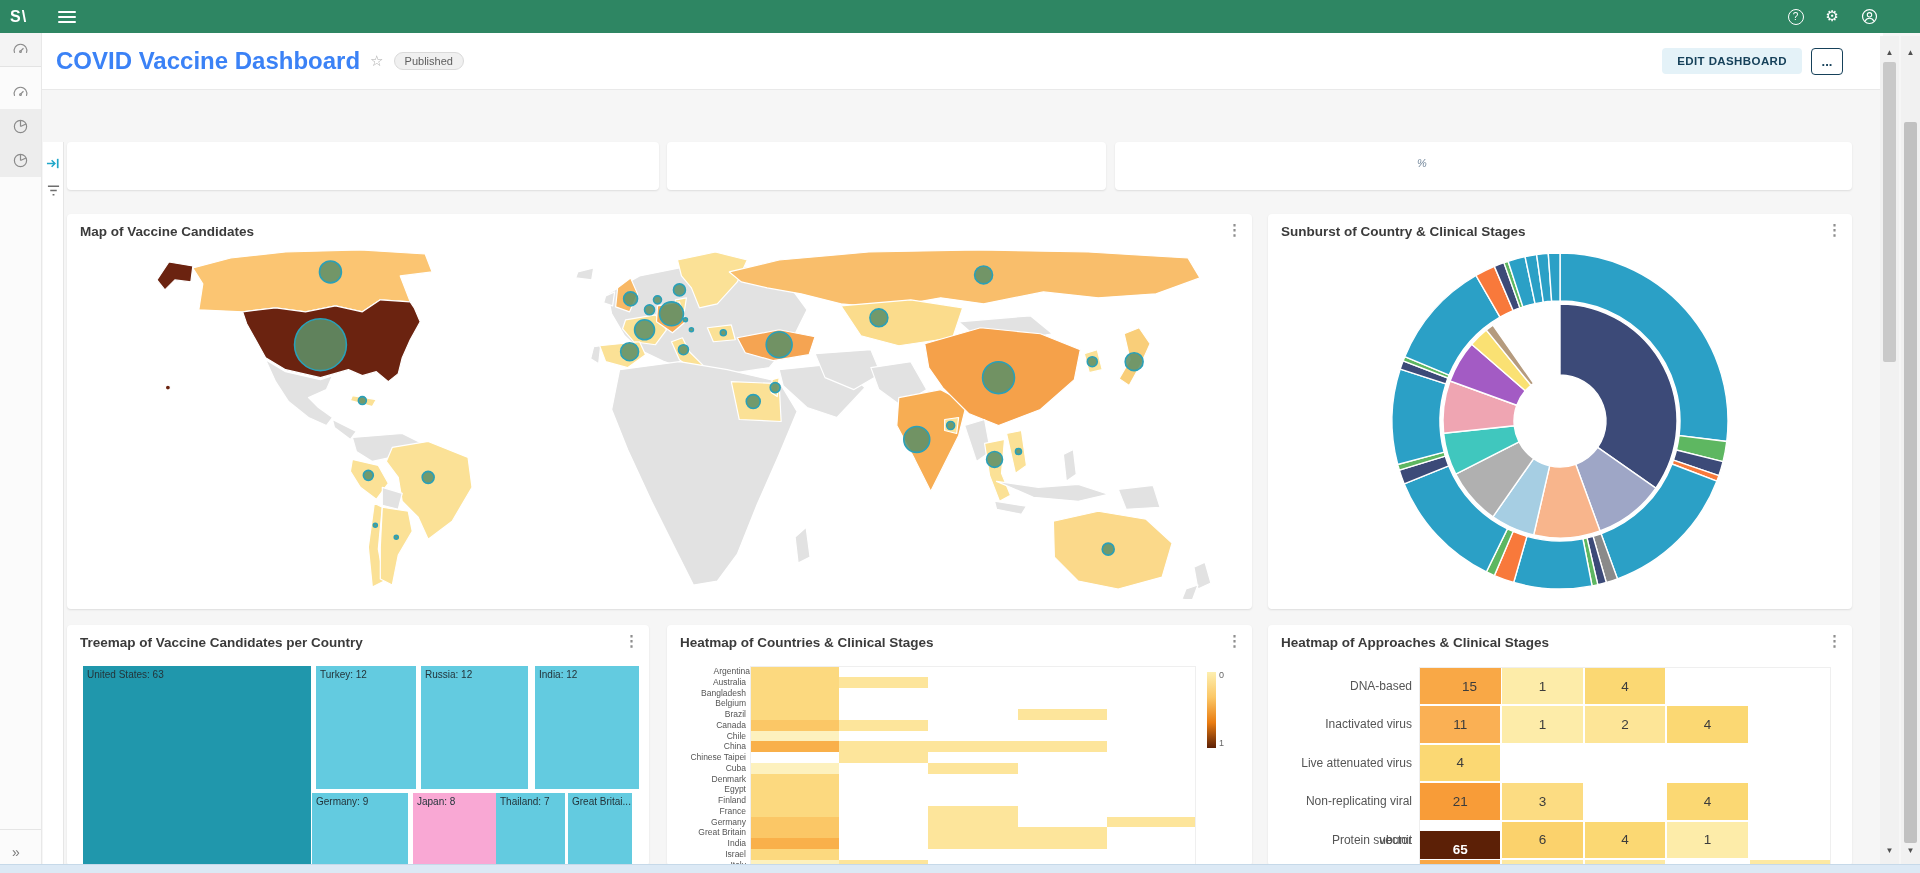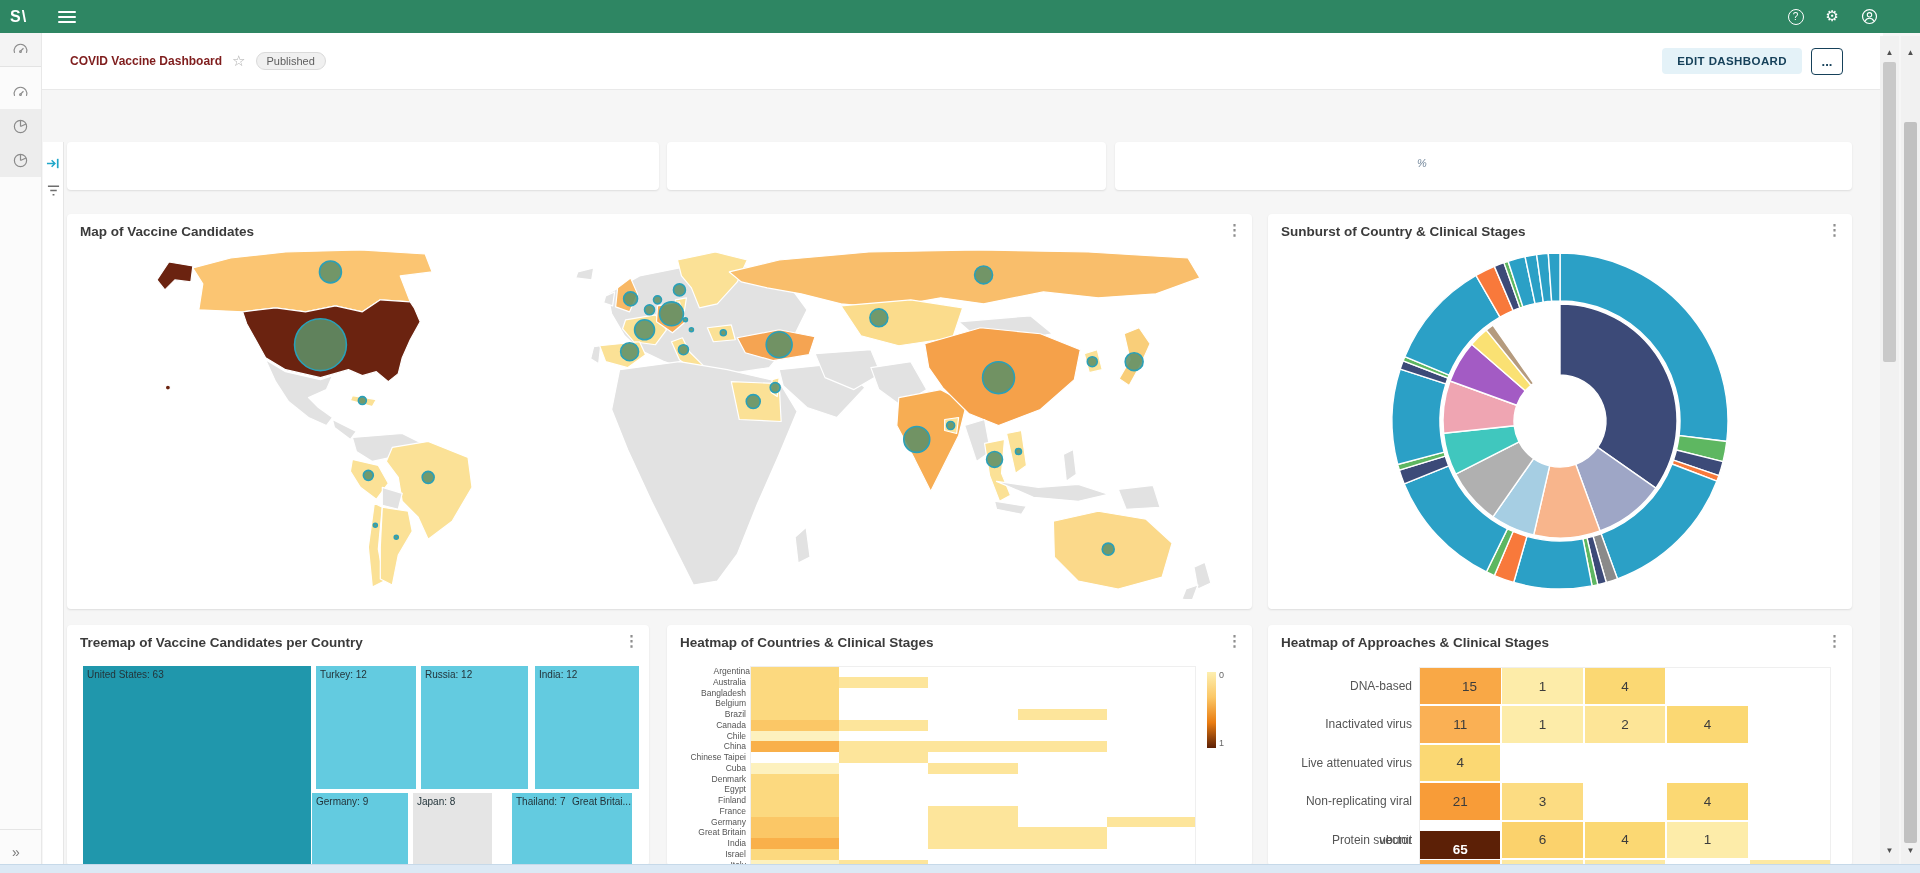--- a/index.html
+++ b/index.html
@@ -26,21 +26,21 @@
   .nav-item.grp { background:#EDEDED; }
   .nav-item svg { width:17px; height:17px; stroke:#8A8A8A; fill:none; stroke-width:1.4; }
   .sidebar-bottom { position:absolute; bottom:0; left:0; width:41px; height:44px;
                     border-top:1px solid #E5E5E5; display:flex; align-items:center; cursor:pointer; }
   .sidebar-bottom span { color:#7A7A7A; font-size:14px; margin-left:12px; letter-spacing:-2px; }
 
   
   .main { position:absolute; left:42px; top:33px; width:1841px; height:840px; }
   .titlebar { position:absolute; left:0; top:0; width:100%; height:57px; background:#fff;
               border-bottom:1px solid #E9E9E9; display:flex; align-items:center; }
-  .dash-title { font-size:12px; font-weight:bold; color:#7f1d1d; margin-left:28px; }
+  .dash-title { font-size:24px; font-weight:bold; color:#3b82f6; margin-left:14px; }
   .star { color:#ABABAB; font-size:15px; margin-left:10px; cursor:pointer; }
   .published-pill { margin-left:10px; background:#F0F0F0; border:1px solid #DADADA; color:#5E5E5E;
                     font-size:11px; padding:2px 10px; border-radius:11px; }
   .titlebar-right { margin-left:auto; margin-right:40px; display:flex; align-items:center; gap:9px; }
   .edit-btn { background:#E4F2F8; color:#16415A; font-size:11.5px; font-weight:bold;
               letter-spacing:.4px; padding:7px 15px; border:none; border-radius:4px; cursor:pointer; }
   .more-btn { background:#fff; color:#16415A; width:32px; height:27px; border:1px solid #16415A;
               border-radius:4px; font-size:13px; font-weight:bold; line-height:1; cursor:pointer; }
 
   .tabbar { position:absolute; left:0; top:58px; width:100%; height:51px; background:#fff;
@@ -338,24 +338,24 @@
       </div>
       <div class="tm-cell" style="left: 354px; top: 41px; width: 107px; height: 123px; background: rgb(99, 203, 224);">
         <div class="tm-label">Russia: 12</div>
       </div>
       <div class="tm-cell" style="left: 468px; top: 41px; width: 104px; height: 123px; background: rgb(99, 203, 224);">
         <div class="tm-label">India: 12</div>
       </div>
       <div class="tm-cell" style="left: 245px; top: 168px; width: 96px; height: 73px; background: rgb(99, 203, 224);">
         <div class="tm-label">Germany: 9</div>
       </div>
-      <div class="tm-cell" style="left: 346px; top: 168px; width: 79px; height: 73px; background: #e5e5e5;">
+      <div class="tm-cell" style="left: 346px; top: 168px; width: 94px; height: 73px; background: #f9a8d4;">
         <div class="tm-label">Japan: 8</div>
       </div>
-      <div class="tm-cell" style="left: 429px; top: 168px; width: 69px; height: 73px; background: rgb(99, 203, 224); margin-left: 16px;">
+      <div class="tm-cell" style="left: 429px; top: 168px; width: 69px; height: 73px; background: rgb(99, 203, 224);">
         <div class="tm-label">Thailand: 7</div>
       </div>
       <div class="tm-cell" style="left: 501px; top: 168px; width: 64px; height: 73px; background: rgb(99, 203, 224);">
         <div class="tm-label">Great Britai...</div>
       </div>
     </div>
 </div>
 
 <div class="card" id="card-heatc">
   <div class="card-head">

